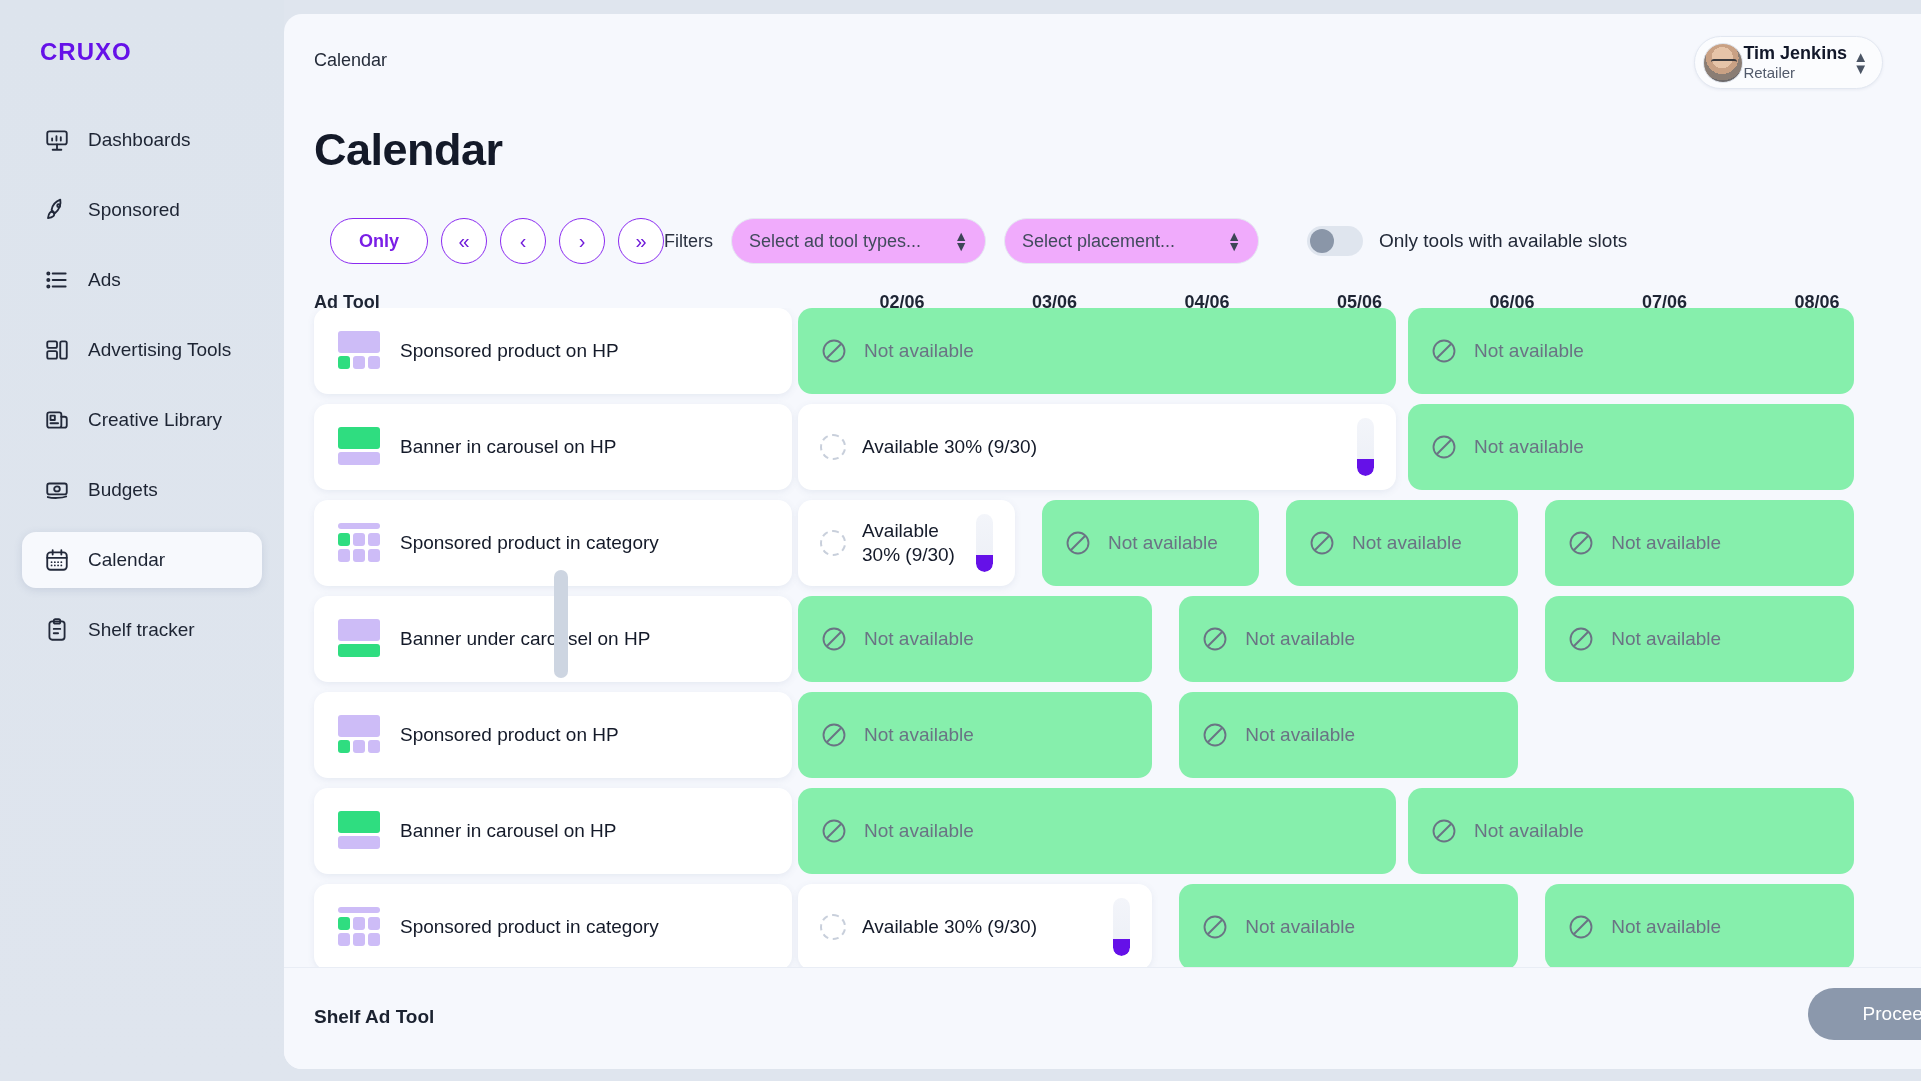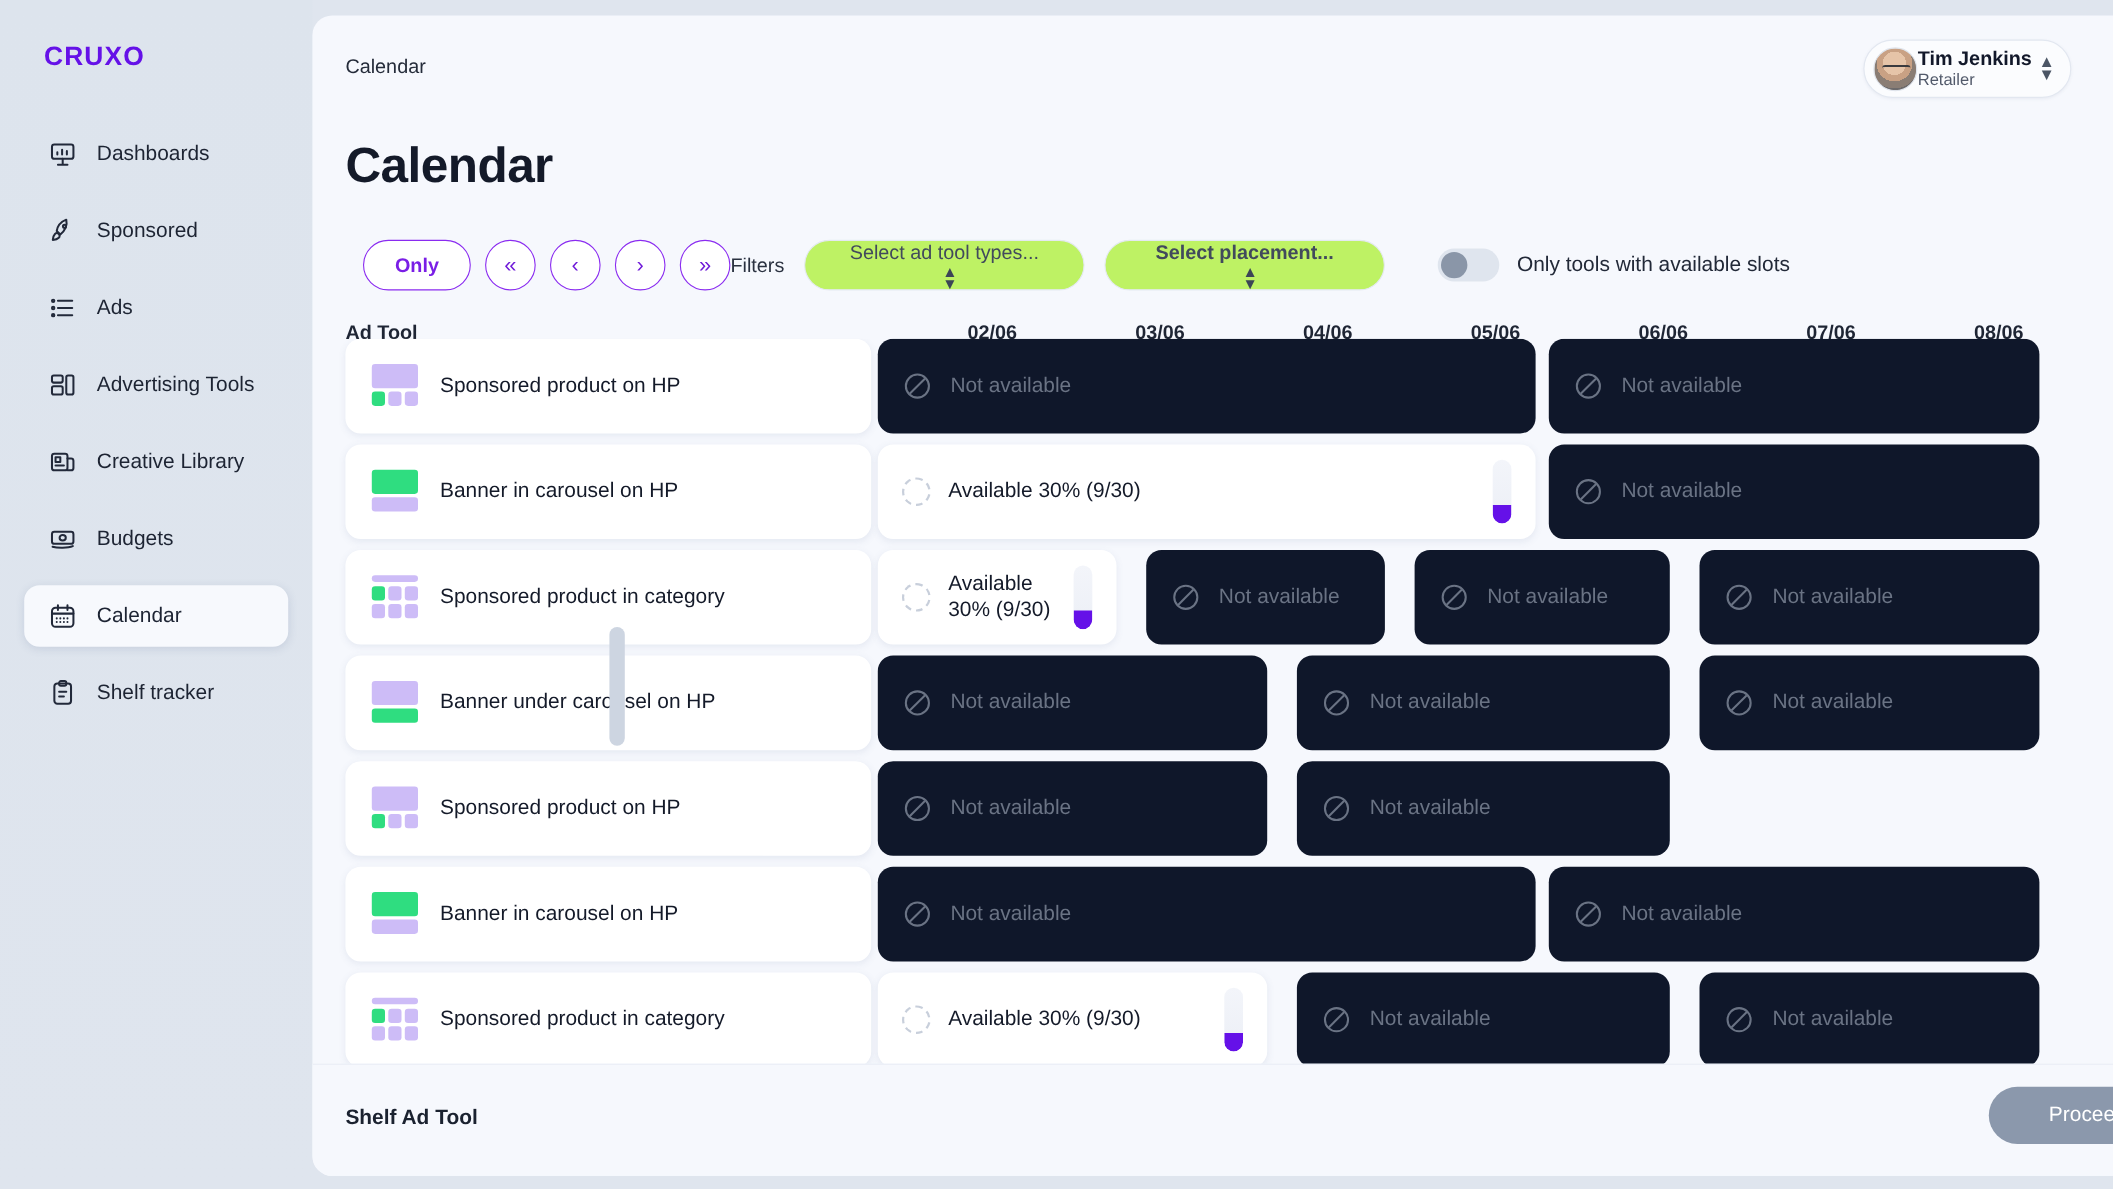--- a/index.html
+++ b/index.html
@@ -109,25 +109,25 @@
     width: 46px; height: 46px; border-radius: 50%;
     border: 1.5px solid #8a2bf0; background:#fff;
     color:#6f1ad9; font-size: 20px;
     display:flex; align-items:center; justify-content:center; cursor:pointer;
   }
   #filters-label { font-size: 18px; color:#2a3140; }
   .selectbox {
     margin-left: 18px;
     display:flex; align-items:center; justify-content:space-between;
     height: 46px; padding: 0 17px;
-    background:#bef264; border:1px solid #e4e9f1; border-radius: 24px;
-    font-size: 18px; color:#414a5c; cursor:pointer;flex-direction:column;
+    background:#f0abfc; border:1px solid #e4e9f1; border-radius: 24px;
+    font-size: 18px; color:#414a5c; cursor:pointer;
   }
   #sel-types { width: 255px; }
-  #sel-place { width: 255px; font-weight: bold; }
+  #sel-place { width: 255px; }
   .chev2s { color:#3c4556; font-size:14px; line-height:.75; display:flex; flex-direction:column; margin-left:10px;}
   #toggle-wrap { margin-left: 48px; display:flex; align-items:center; gap:16px; cursor:pointer;}
   #toggle {
     width: 56px; height: 30px; border-radius: 16px; background:#dfe5ee;
     position: relative; flex:0 0 56px;
   }
   #toggle:before {
     content:""; position:absolute; left:3px; top:3px;
     width: 24px; height:24px; border-radius:50%; background:#8a96a8;
   }
@@ -171,21 +171,21 @@
   .cell {
     position: absolute;
     height: 86px;
     border-radius: 14px;
     display: flex; align-items: center;
     padding-left: 22px;
     font-size: 19px;
     cursor: pointer;
   }
   .cell.na {
-    background: #0f172a;
+    background: #86efac;
     color: #6a7384;
   }
   .cell.av {
     background: #fff;
     color: #141a29;
     box-shadow: 0 2px 7px rgba(90,110,150,.10);
   }
   .ban-ico { width: 28px; height: 28px; flex:0 0 28px; margin-right: 16px; }
   .ban-ico svg { display:block; }
   .dash-circle {

